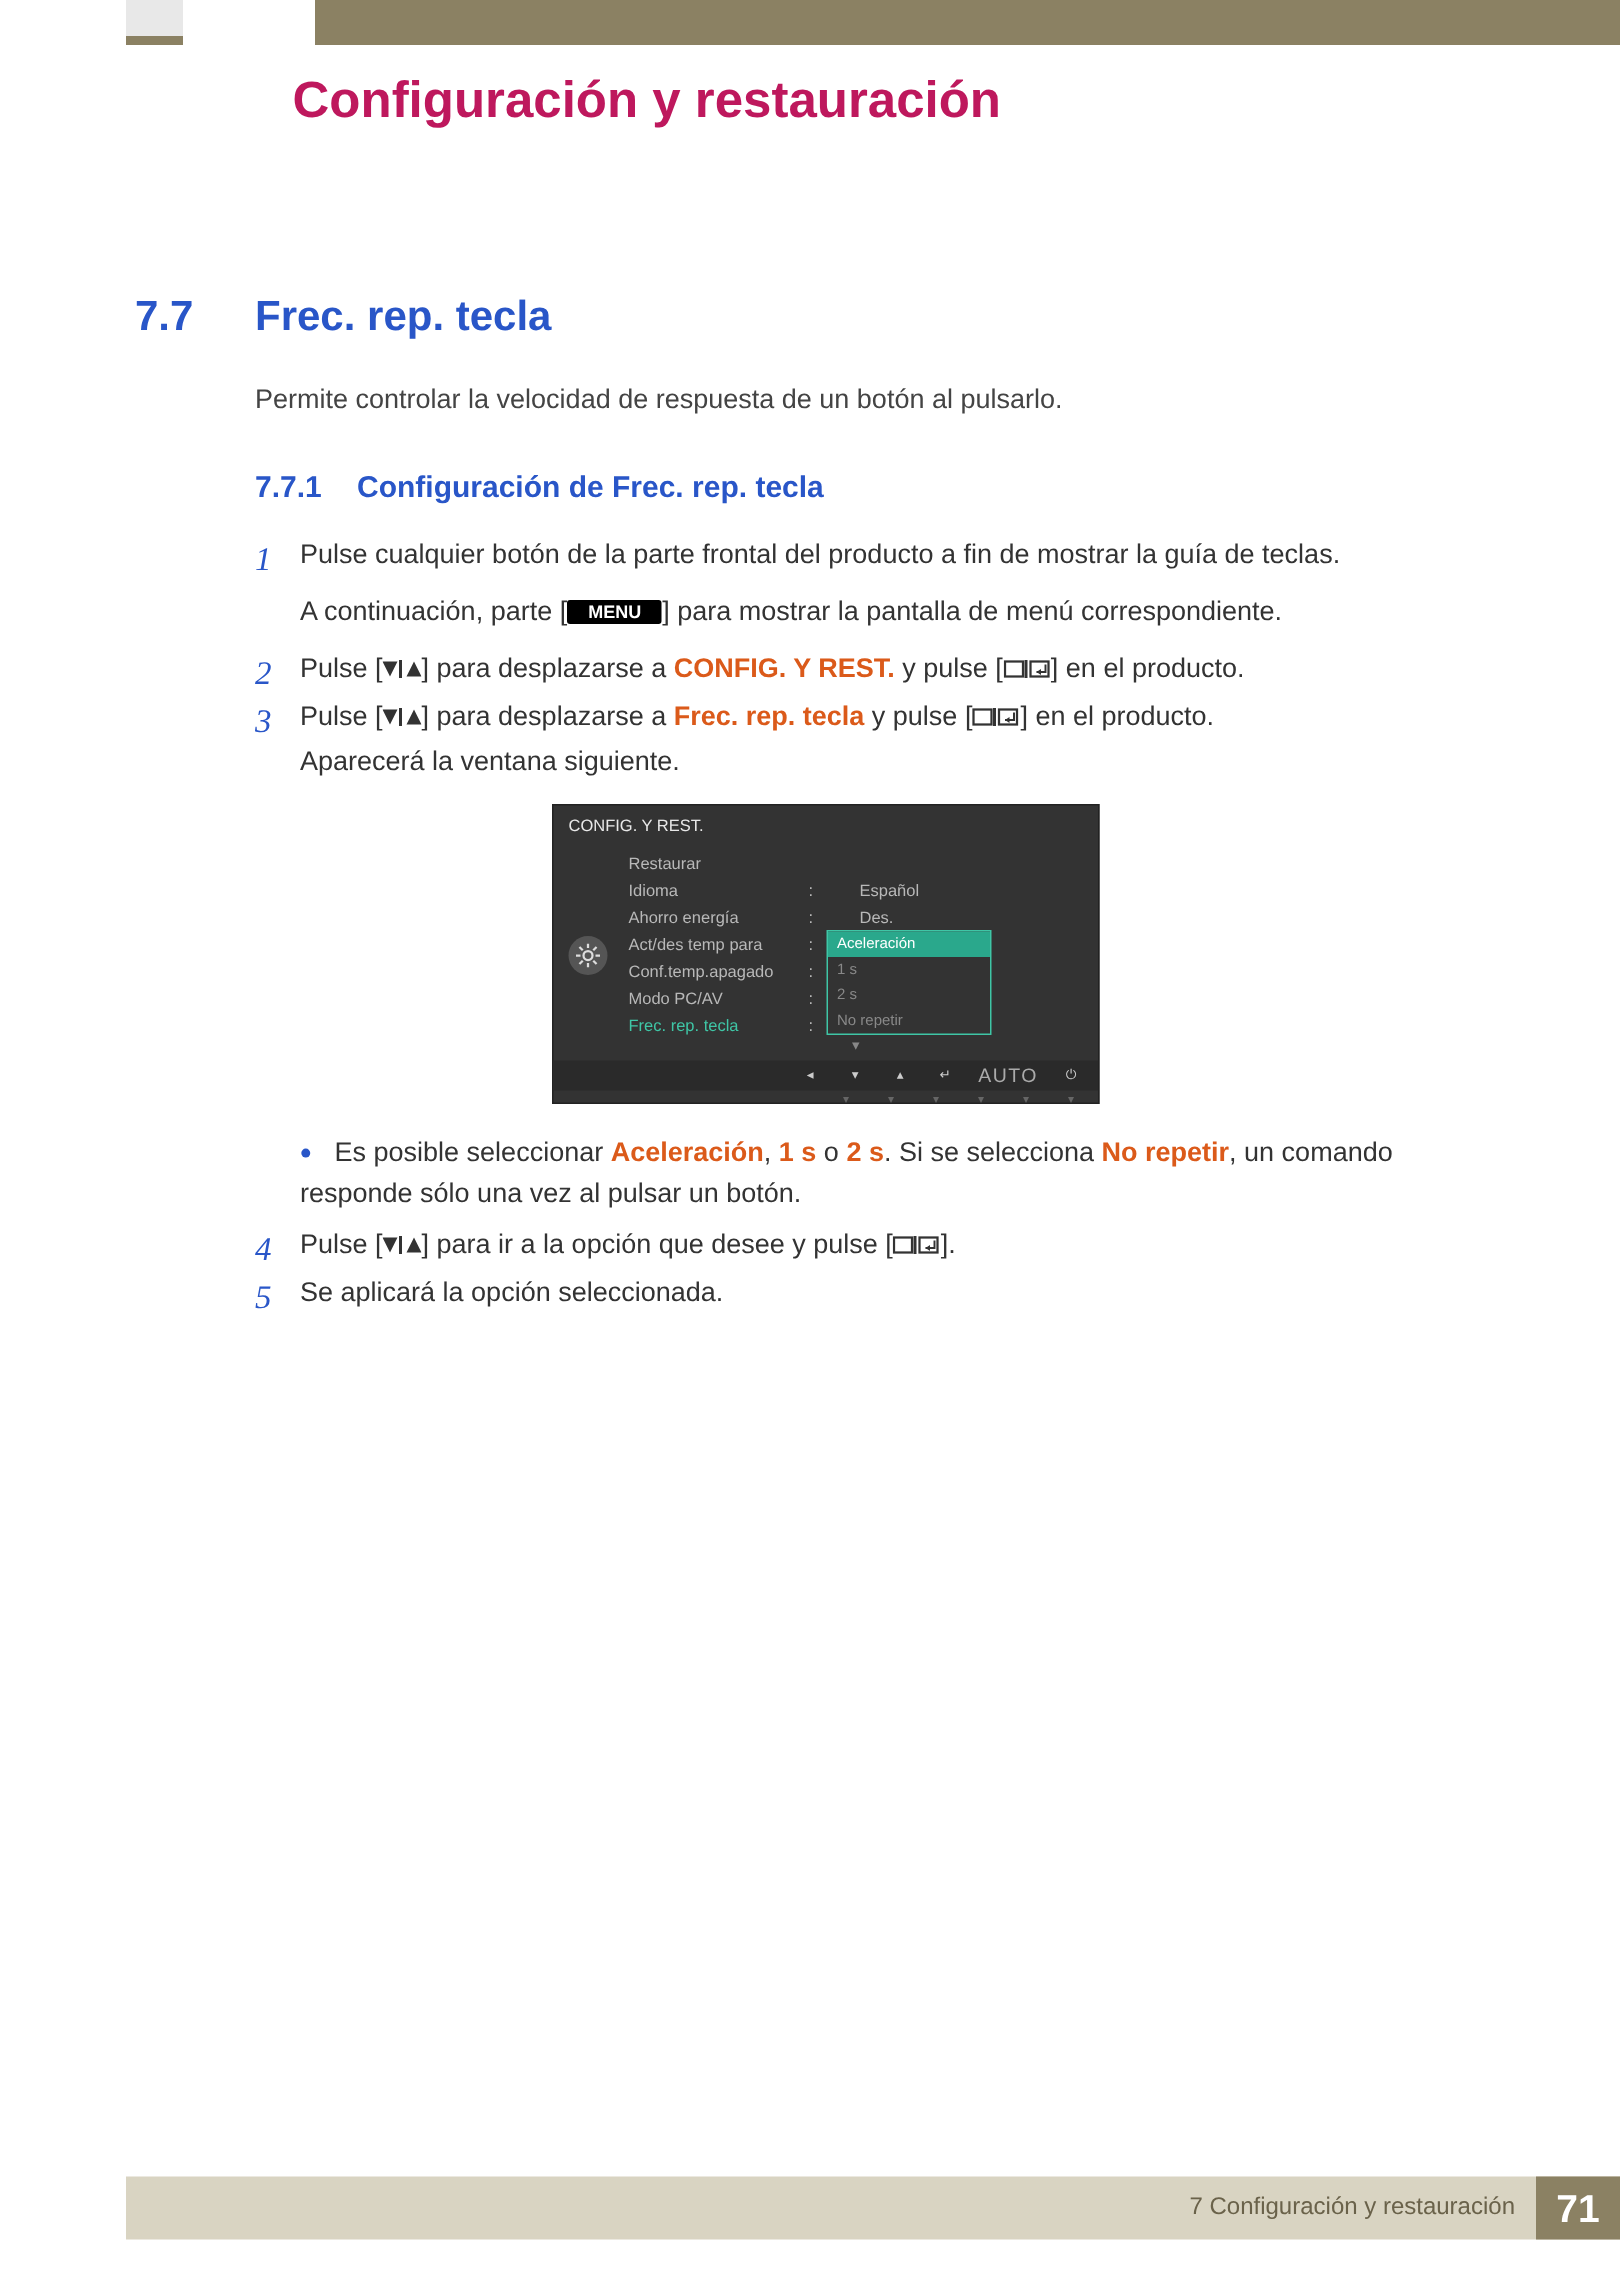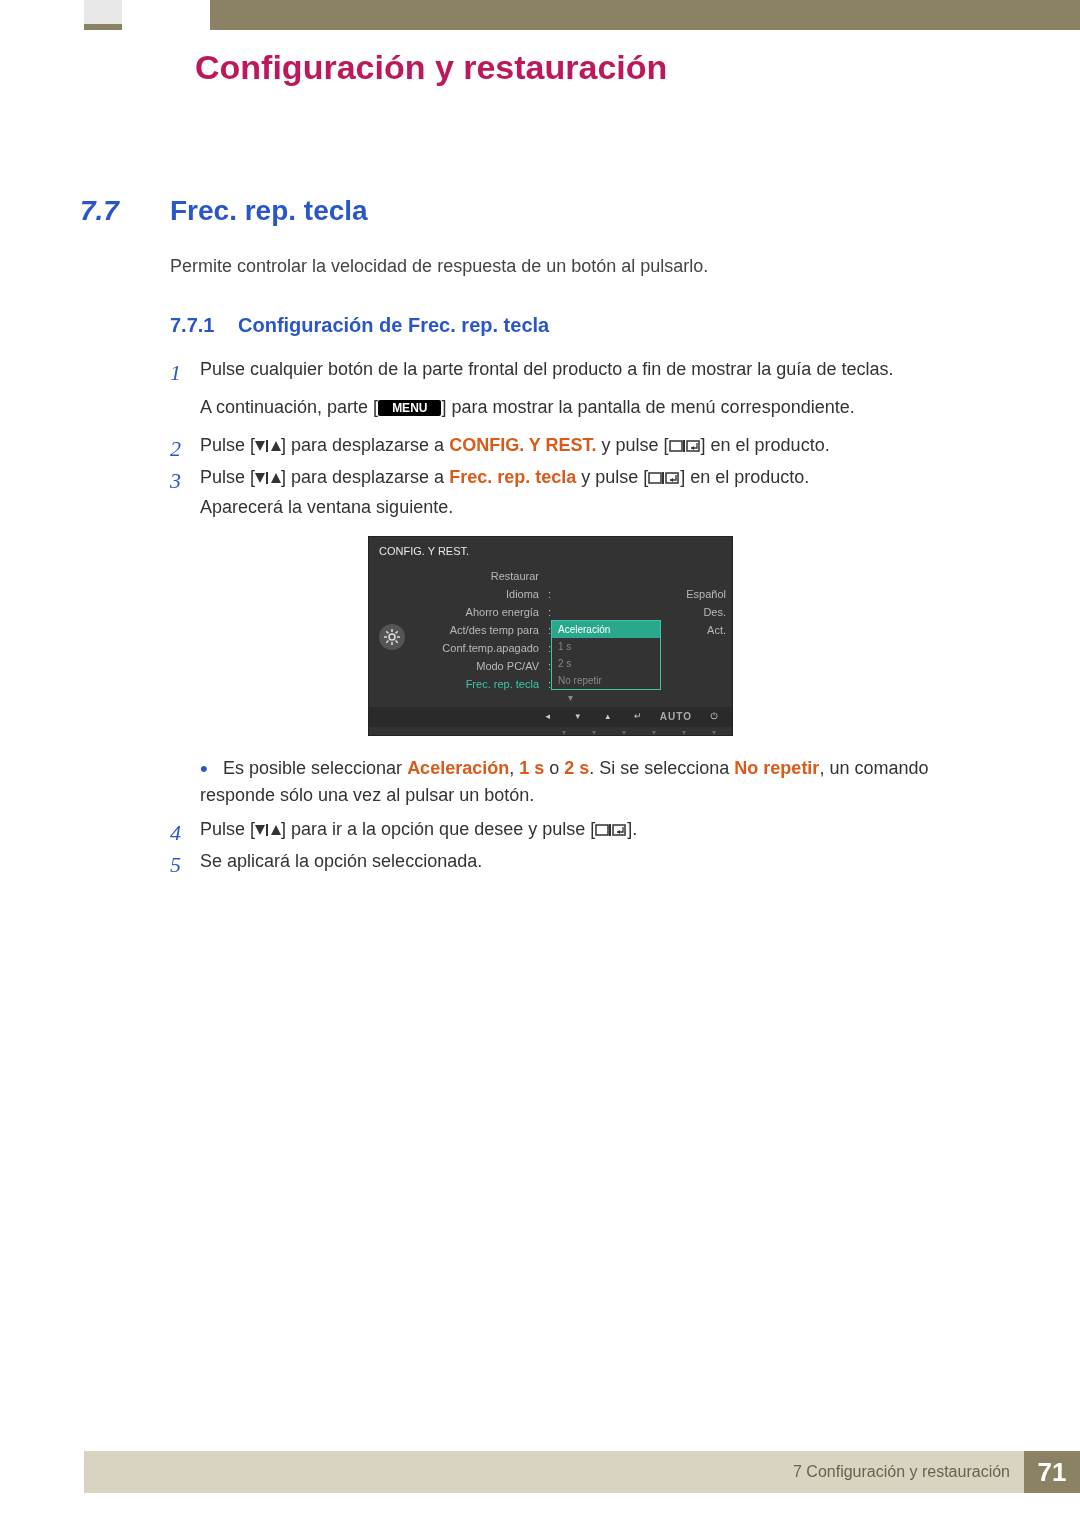--- a/index.html
+++ b/index.html
@@ -3,21 +3,21 @@
 <meta charset="utf-8">
 <style>
   * { box-sizing: border-box; margin: 0; padding: 0; }
   body { font-family: Arial, Helvetica, sans-serif; background: #fff; width: 1080px; height: 1527px; position: relative; color: #333; font-size: 18px; line-height: 1.5; }
 
   .top-tab { position: absolute; left: 84px; top: 0; width: 38px; height: 30px; background: #e8e8e8; border-bottom: 6px solid #8b8163; }
   .top-band { position: absolute; left: 210px; top: 0; right: 0; height: 30px; background: #8b8163; }
 
   .chapter-title { position: absolute; left: 195px; top: 42px; font-size: 34px; color: #be185d; font-weight: bold; }
 
-  .sec-num { position: absolute; left: 80px; top: 190px; font-size: 28px; color: #2956c8; font-weight: bold; font-style: italic; }
+  .sec-num { position: absolute; left: 90px; top: 190px; font-size: 28px; color: #2956c8; font-weight: bold; }
   .sec-title { position: absolute; left: 170px; top: 190px; font-size: 28px; color: #2956c8; font-weight: bold; }
 
   .intro-text { position: absolute; left: 170px; top: 253px; font-size: 18px; color: #444; }
 
   .subsec-num { position: absolute; left: 170px; top: 310px; font-size: 20px; color: #2956c8; font-weight: bold; }
   .subsec-title { position: absolute; left: 238px; top: 310px; font-size: 20px; color: #2956c8; font-weight: bold; }
 
   .step-num { font-size: 22px; color: #2956c8; font-style: italic; font-weight: normal; font-family: Georgia, serif; }
 
   .step1n { position: absolute; left: 170px; top: 356px; }
@@ -35,32 +35,32 @@
   .inline-glyph { display: inline-block; vertical-align: -2px; }
   .txt-orange { color: #db5a1a; font-weight: bold; }
   .txt-red { color: #db5a1a; font-weight: bold; }
 
   .osd { position: absolute; left: 368px; top: 536px; width: 365px; background: #333; color: #b8b8b8; font-size: 11px; border: 1px solid #222; }
   .osd-title { padding: 6px 10px 4px 10px; color: #e8e8e8; font-size: 11px; }
   .osd-body { display: flex; padding: 4px 0 0 0; }
   .osd-icon-col { width: 46px; display: flex; align-items: center; justify-content: center; }
   .gear-circle { width: 26px; height: 26px; border-radius: 50%; background: #555; display: flex; align-items: center; justify-content: center; color: #ddd; }
   .osd-list { flex: 1; padding-right: 6px; }
-  .osd-row { display: flex; align-items: center; height: 18px; padding-left: 4px; text-align: right; }
+  .osd-row { display: flex; align-items: center; height: 18px; padding-left: 4px; }
   .osd-label { flex: 0 0 120px; }
   .osd-colon { flex: 0 0 12px; }
   .osd-val { flex: 1; margin-left: 22px; }
   .osd-sel { color: #3fc6a6; }
   .osd-opt-box { margin-left: 136px; width: 110px; border: 1px solid #3fc6a6; }
   .osd-opt-hi { background: #2aa88c; color: #fff; padding: 1px 6px; font-size: 10px; }
   .osd-opt { color: #888; padding: 1px 6px; font-size: 10px; }
   .osd-arrow-row { text-align: center; font-size: 10px; color: #888; padding: 0 0 2px 0; }
   .osd-footer { background: #2a2a2a; height: 20px; display: flex; align-items: center; justify-content: flex-end; padding: 0 10px; gap: 14px; }
   .osd-fbtn { width: 16px; height: 12px; display: flex; align-items: center; justify-content: center; color: #ccc; font-size: 9px; }
-  .osd-auto { font-size: 10px; color: #aaa; letter-spacing: 1px; font-weight: bold; }
+  .osd-auto { font-size: 13px; color: #aaa; letter-spacing: 1px; }
   .osd-footer-tri { height: 8px; display: flex; justify-content: flex-end; padding: 0 10px; gap: 14px; }
   .osd-trimark { width: 16px; text-align: center; color: #666; font-size: 8px; }
 
   .bullet-row { position: absolute; left: 200px; top: 755px; right: 90px; }
   .bullet-dot { color: #2956c8; font-size: 22px; line-height: 14px; display: inline-block; width: 18px; vertical-align: -2px; }
   .bullet-text { display: inline; }
 
   .step4n { position: absolute; left: 170px; top: 816px; }
   .step4t { position: absolute; left: 200px; top: 816px; right: 90px; }
 

